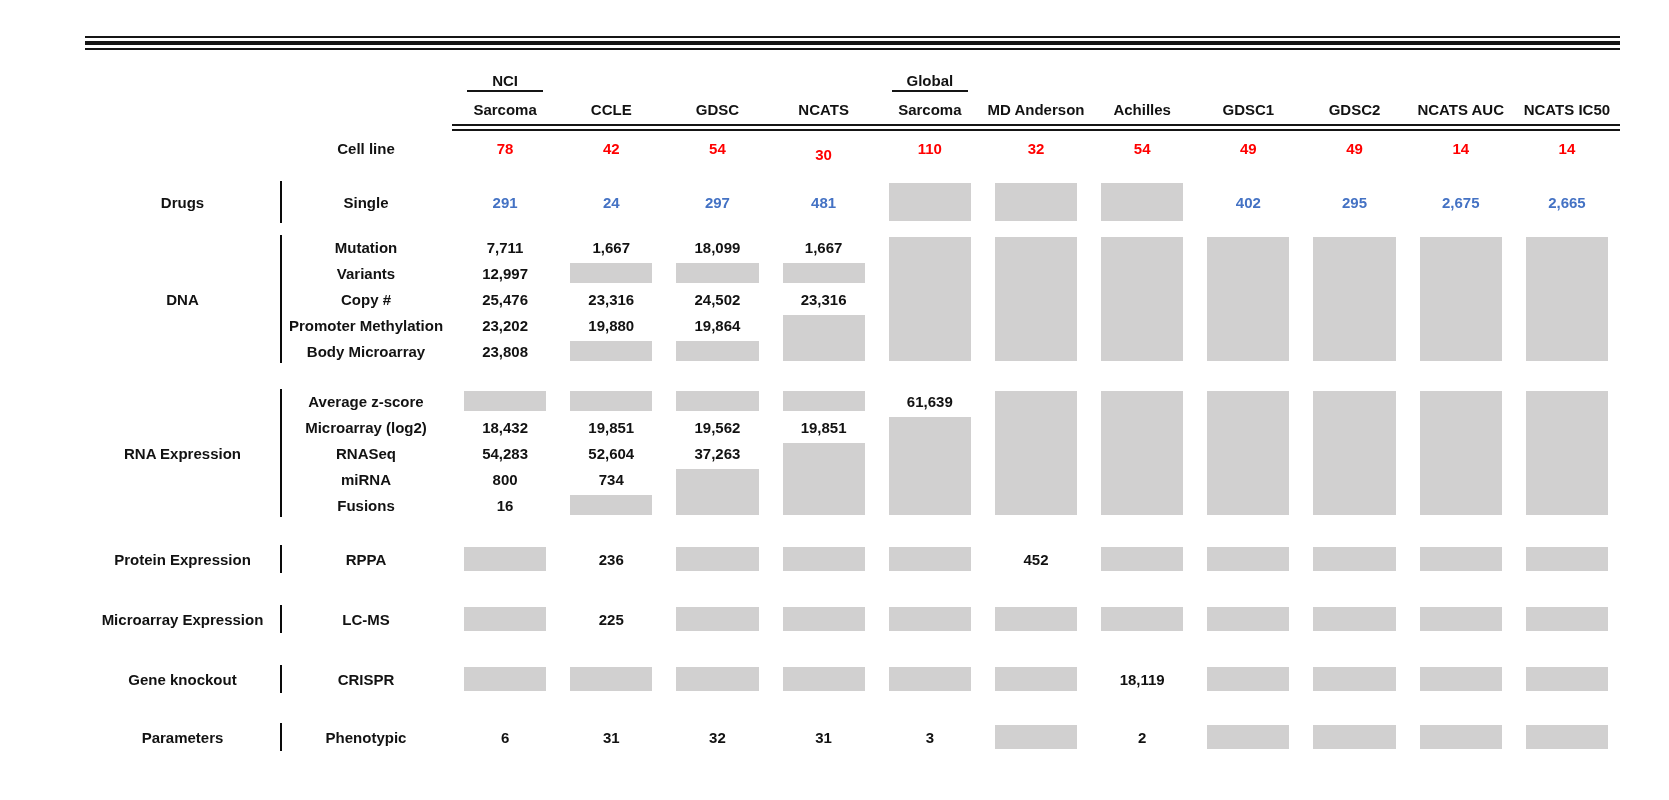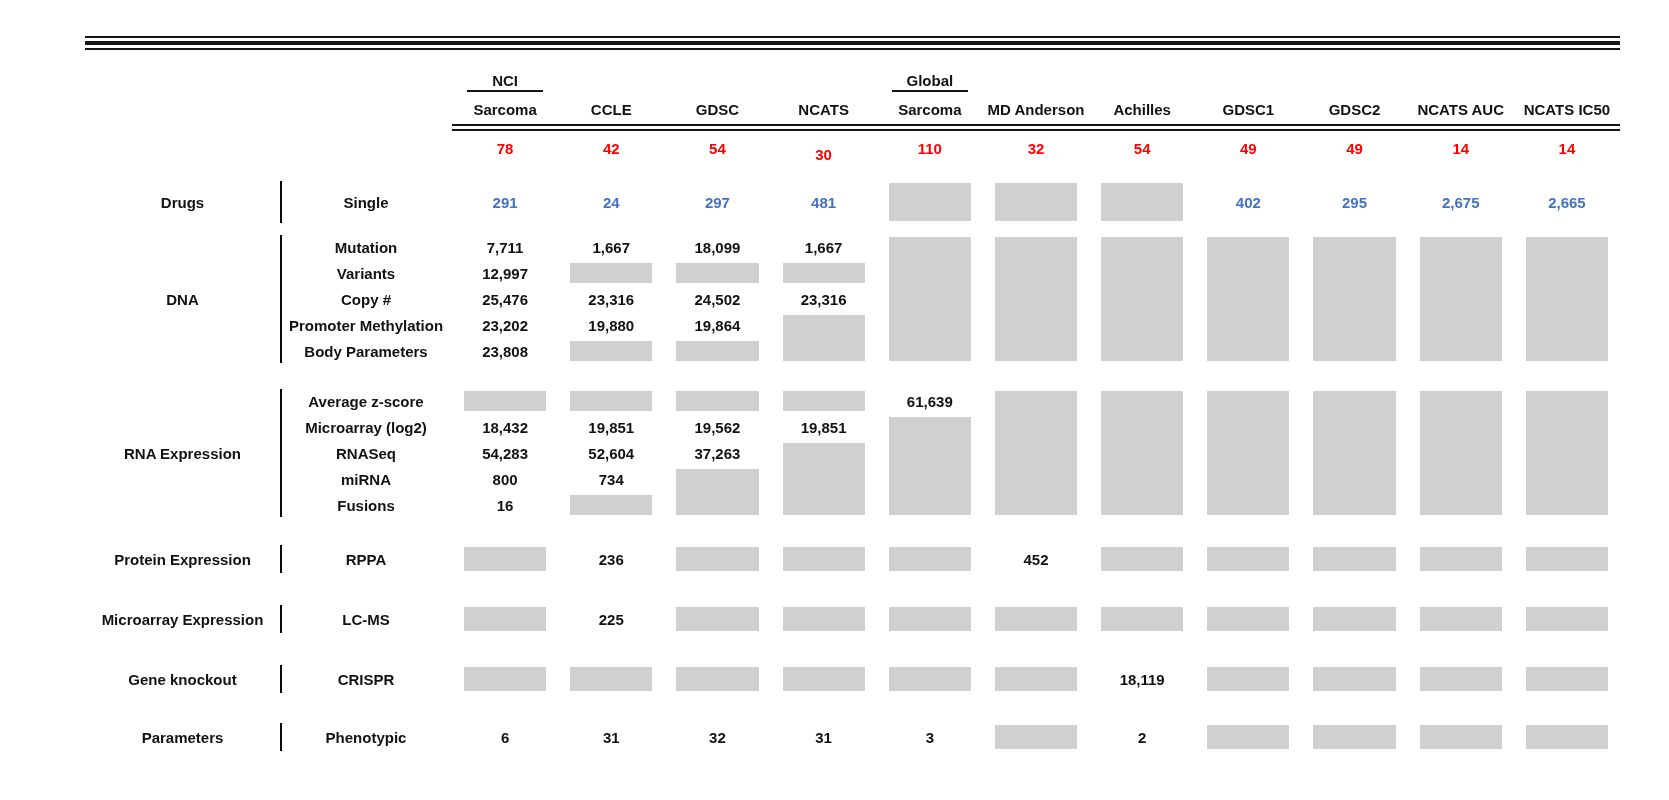--- a/index.html
+++ b/index.html
@@ -54,20 +54,21 @@
       <div class="cell" style="grid-area: 2 / 9;">Achilles</div>
       <div class="cell red" style="grid-area: 4 / 9;">54</div>
       <div class="cell" style="grid-area: 2 / 10;">GDSC1</div>
       <div class="cell red" style="grid-area: 4 / 10;">49</div>
       <div class="cell" style="grid-area: 2 / 11;">GDSC2</div>
       <div class="cell red" style="grid-area: 4 / 11;">49</div>
       <div class="cell" style="grid-area: 2 / 12;">NCATS AUC</div>
       <div class="cell red" style="grid-area: 4 / 12;">14</div>
       <div class="cell" style="grid-area: 2 / 13;">NCATS IC50</div>
       <div class="cell red" style="grid-area: 4 / 13;">14</div>
+      <div class="cell" style="grid-area: 4 / 2;">Cell line</div>
       <div class="hdr-rule"></div>
       <div class="cell" style="grid-area: 6 / 1 / span 1;">Drugs</div>
       <div class="vline" style="grid-area: 6 / 2 / span 1;"></div>
       <div class="cell" style="grid-area: 6 / 2;">Single</div>
       <div class="cell blue" style="grid-area: 6 / 3;">291</div>
       <div class="cell blue" style="grid-area: 6 / 4;">24</div>
       <div class="cell blue" style="grid-area: 6 / 5;">297</div>
       <div class="cell blue" style="grid-area: 6 / 6;">481</div>
       <div class="box-cell" style="grid-area: 6 / 7 / span 1;">
         <div class="box"></div>
@@ -126,21 +127,21 @@
       <div class="cell" style="grid-area: 10 / 4;">23,316</div>
       <div class="cell" style="grid-area: 10 / 5;">24,502</div>
       <div class="cell" style="grid-area: 10 / 6;">23,316</div>
       <div class="cell" style="grid-area: 11 / 2;">Promoter Methylation</div>
       <div class="cell" style="grid-area: 11 / 3;">23,202</div>
       <div class="cell" style="grid-area: 11 / 4;">19,880</div>
       <div class="cell" style="grid-area: 11 / 5;">19,864</div>
       <div class="box-cell" style="grid-area: 11 / 6 / span 2;">
         <div class="box"></div>
       </div>
-      <div class="cell" style="grid-area: 12 / 2;">Body Parameters</div>
+      <div class="cell" style="grid-area: 12 / 2;">Body Microarray</div>
       <div class="cell" style="grid-area: 12 / 3;">23,808</div>
       <div class="box-cell" style="grid-area: 12 / 4 / span 1;">
         <div class="box"></div>
       </div>
       <div class="box-cell" style="grid-area: 12 / 5 / span 1;">
         <div class="box"></div>
       </div>
       <div class="cell" style="grid-area: 14 / 1 / span 5;">RNA Expression</div>
       <div class="vline" style="grid-area: 14 / 2 / span 5;"></div>
       <div class="cell" style="grid-area: 14 / 2;">Average z-score</div>

